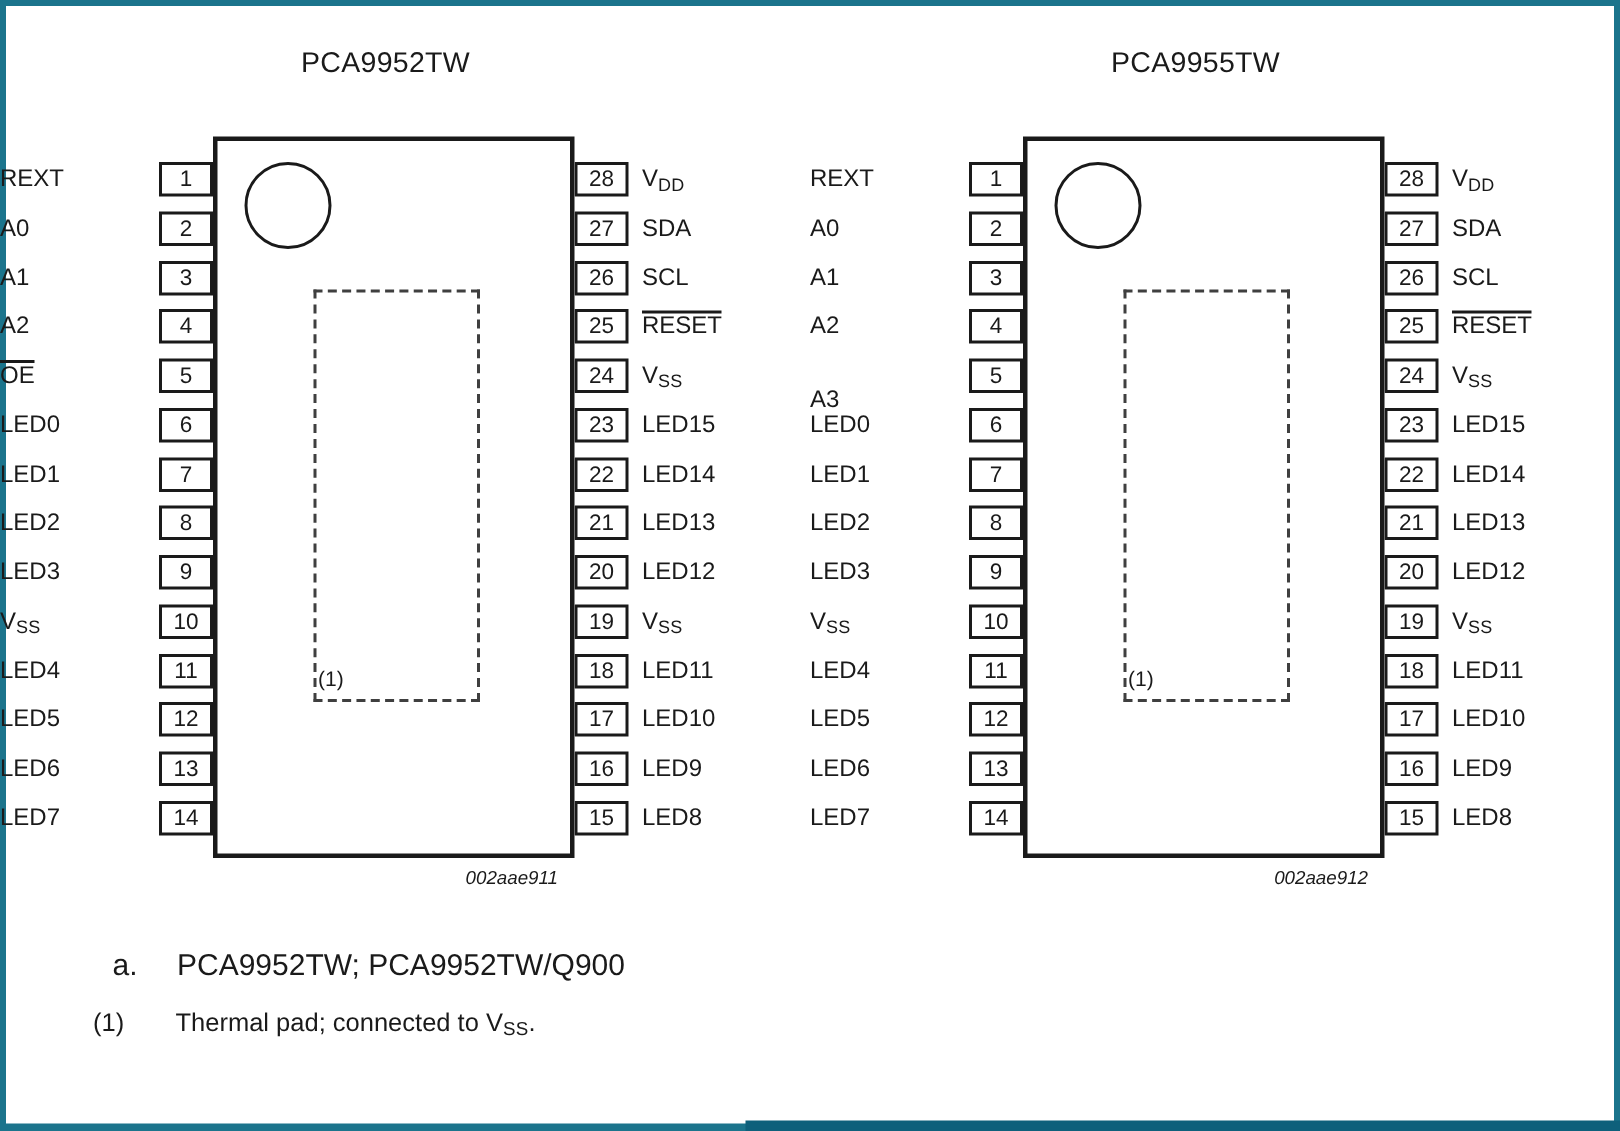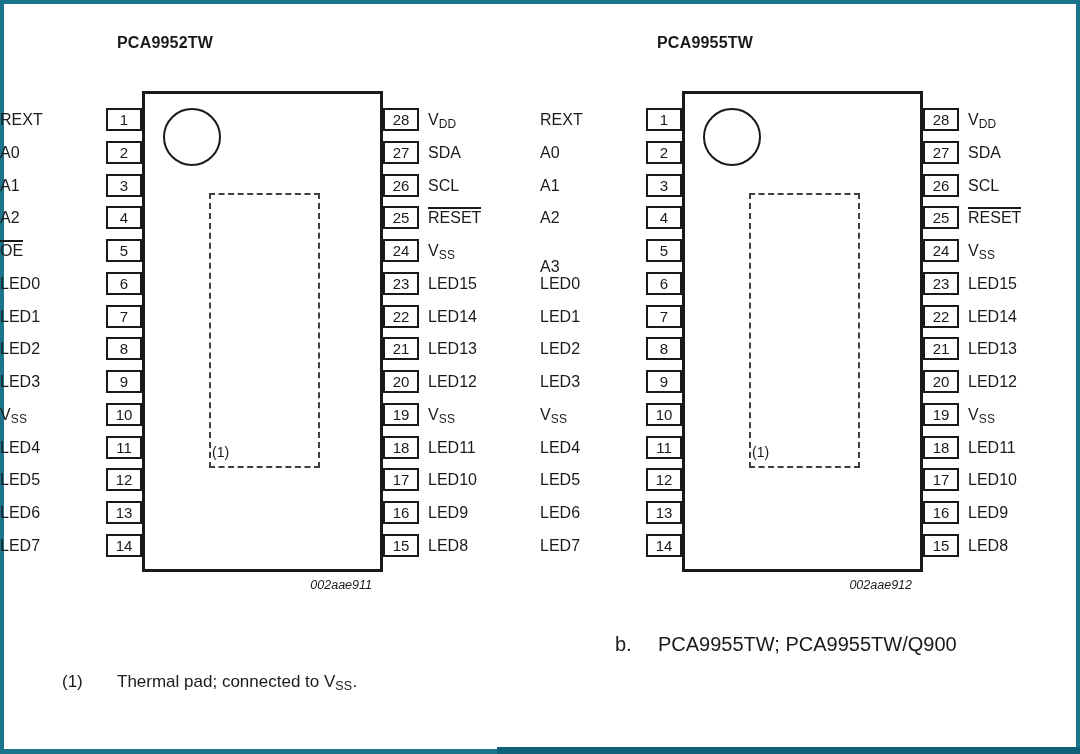--- a/index.html
+++ b/index.html
@@ -16,21 +16,21 @@
   .bottom-accent {
     position: absolute; left: 497px; right: 0; bottom: 0; height: 7px;
     background: #0e607b;
   }
   .chip-block { position: absolute; top: 0; width: 540px; height: 754px; }
   #chip0 { left: 0; }
   #chip1 { left: 540px; }
 
   .chip-title {
     position: absolute; top: 31px; left: 117px; width: 280px;
-    font-weight: bold; font-size: 16px; line-height: 24px;
+    text-align: center; font-weight: normal; font-size: 19px; line-height: 24px;
     letter-spacing: 0.2px;
   }
   .chip-body {
     position: absolute; left: 142px; top: 91px; width: 241px; height: 481px;
     border: 3px solid #1a1a1a; background: #ffffff;
   }
   .pin1-circle {
     position: absolute; left: 163px; top: 108px; width: 58px; height: 58px;
     border: 2px solid #1a1a1a; border-radius: 50%;
   }
@@ -76,20 +76,23 @@
 
 <div class="chip-block" id="chip0">
   <div class="chip-title">
     <div>PCA9952TW</div>
   </div>
   <div class="chip-body"></div>
   <div class="pin1-circle"></div>
   <div class="thermal-pad"></div>
   <div class="thermal-ref">(1)</div>
   <div class="image-code">002aae911</div>
+  <div class="caption">
+    <span class="cap-marker">a.</span><span>PCA9952TW; PCA9952TW/Q900</span>
+  </div>
 <div class="pin-box" style="left: 106px; top: 108px;">1</div>
     <div class="pin-label align-r" style="left: 0px; top: 108px; width: 99px;"><span>REXT</span></div>
     <div class="pin-box" style="left: 106px; top: 141px;">2</div>
     <div class="pin-label align-r" style="left: 0px; top: 141px; width: 99px;"><span>A0</span></div>
     <div class="pin-box" style="left: 106px; top: 174px;">3</div>
     <div class="pin-label align-r" style="left: 0px; top: 174px; width: 99px;"><span>A1</span></div>
     <div class="pin-box" style="left: 106px; top: 206px;">4</div>
     <div class="pin-label align-r" style="left: 0px; top: 206px; width: 99px;"><span>A2</span></div>
     <div class="pin-box" style="left: 106px; top: 239px;">5</div>
     <div class="pin-label align-r" style="left: 0px; top: 239px; width: 99px;"><span class="ovl">OE</span></div>
@@ -143,23 +146,20 @@
 
 <div class="chip-block" id="chip1">
   <div class="chip-title">
     <div>PCA9955TW</div>
   </div>
   <div class="chip-body"></div>
   <div class="pin1-circle"></div>
   <div class="thermal-pad"></div>
   <div class="thermal-ref">(1)</div>
   <div class="image-code">002aae912</div>
-  <div class="caption">
-    <span class="cap-marker">b.</span><span>PCA9955TW; PCA9955TW/Q900</span>
-  </div>
 <div class="pin-box" style="left: 106px; top: 108px;">1</div>
     <div class="pin-label align-r" style="left: 0px; top: 108px; width: 99px;"><span>REXT</span></div>
     <div class="pin-box" style="left: 106px; top: 141px;">2</div>
     <div class="pin-label align-r" style="left: 0px; top: 141px; width: 99px;"><span>A0</span></div>
     <div class="pin-box" style="left: 106px; top: 174px;">3</div>
     <div class="pin-label align-r" style="left: 0px; top: 174px; width: 99px;"><span>A1</span></div>
     <div class="pin-box" style="left: 106px; top: 206px;">4</div>
     <div class="pin-label align-r" style="left: 0px; top: 206px; width: 99px;"><span>A2</span></div>
     <div class="pin-box" style="left: 106px; top: 239px;">5</div>
     <div class="pin-label align-r" style="left: 0px; top: 255px; width: 99px;"><span>A3</span></div>

